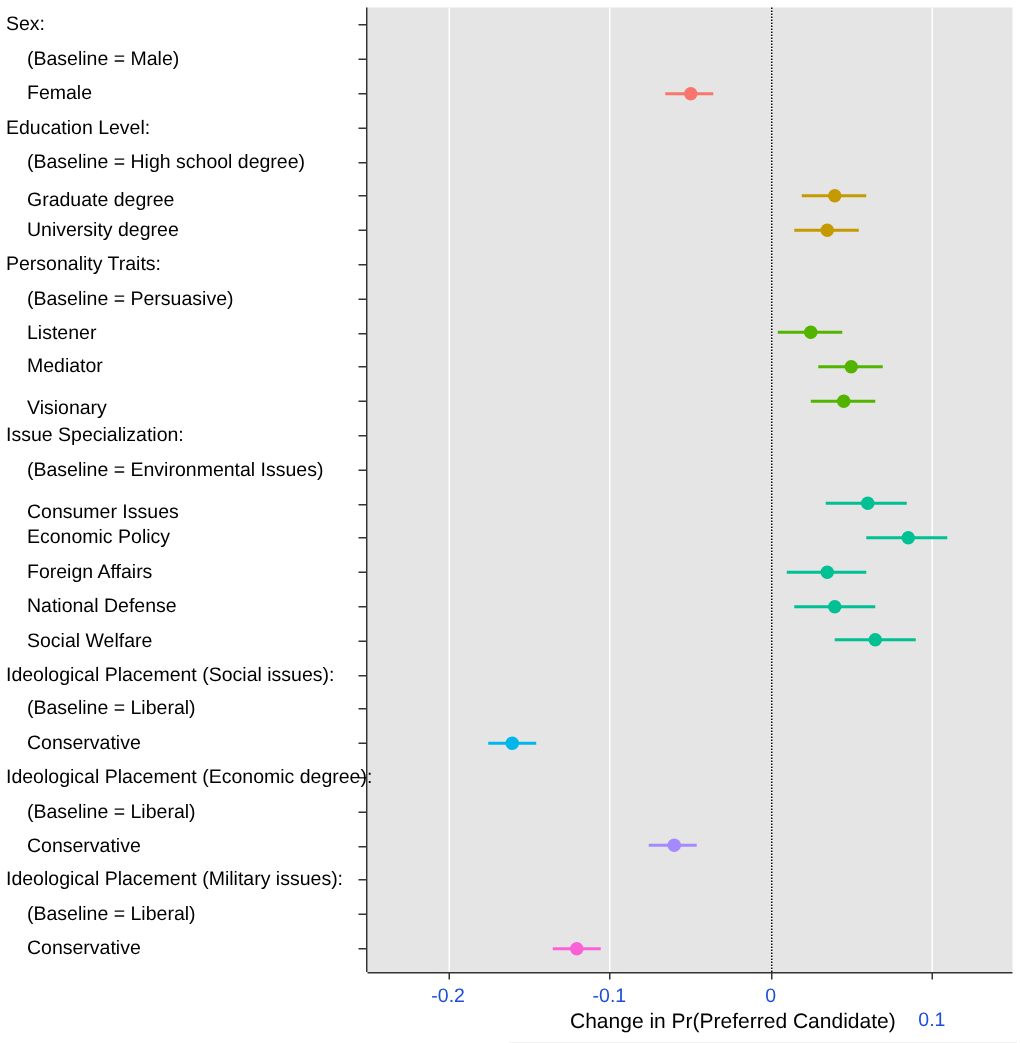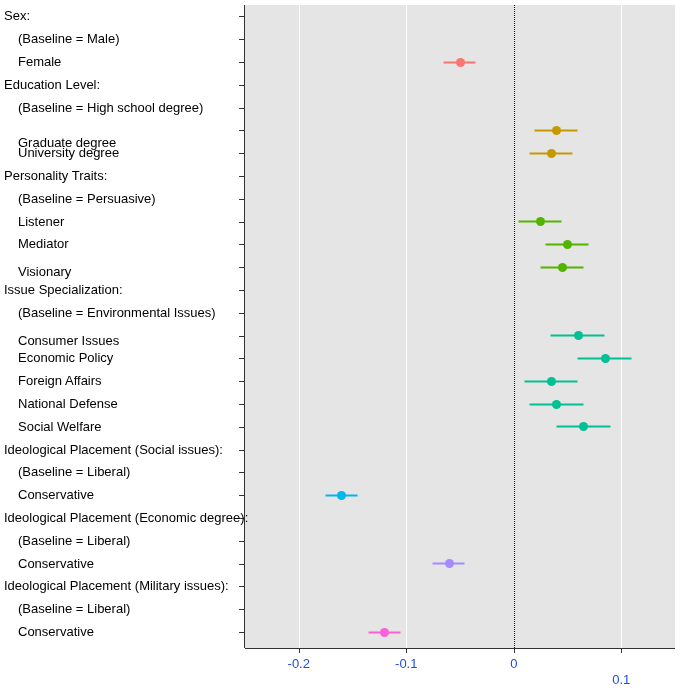--- a/index.html
+++ b/index.html
@@ -130,21 +130,21 @@
     <div class="ylab level" style="top: 55px;">Female</div>
     <div class="pt" style="left: 460px; top: 62px; width: 1px; height: 1px;">
       <div class="errbar" style="left: -16.125px; width: 32.25px; background: rgb(248, 118, 109);"></div>
       <div class="dot" style="background: rgb(248, 118, 109);"></div>
     </div>
     <div class="ytick" style="left: 239px; top: 84.8px;"></div>
     <div class="ylab header" style="top: 77.8px;">Education Level:</div>
     <div class="ytick" style="left: 239px; top: 107.6px;"></div>
     <div class="ylab level" style="top: 100.6px;">(Baseline = High school degree)</div>
     <div class="ytick" style="left: 239px; top: 130.4px;"></div>
-    <div class="ylab level" style="top: 136px;">Graduate degree</div>
+    <div class="ylab level" style="top: 126px;">Graduate degree</div>
     <div class="pt" style="left: 556.75px; top: 130.4px; width: 1px; height: 1px;">
       <div class="errbar" style="left: -21.5px; width: 43px; background: rgb(196, 154, 0);"></div>
       <div class="dot" style="background: rgb(196, 154, 0);"></div>
     </div>
     <div class="ytick" style="left: 239px; top: 153.2px;"></div>
     <div class="ylab level" style="top: 146.2px;">University degree</div>
     <div class="pt" style="left: 551.375px; top: 153.2px; width: 1px; height: 1px;">
       <div class="errbar" style="left: -21.5px; width: 43px; background: rgb(196, 154, 0);"></div>
       <div class="dot" style="background: rgb(196, 154, 0);"></div>
     </div>
@@ -235,13 +235,14 @@
       <div class="dot" style="background: rgb(251, 97, 215);"></div>
     </div>
     <div class="tick" style="left: 298.75px; top: 648px;"></div>
     <div class="xlabtick" style="left: 298.75px; top: 656px;">-0.2</div>
     <div class="tick" style="left: 406.25px; top: 648px;"></div>
     <div class="xlabtick" style="left: 406.25px; top: 656px;">-0.1</div>
     <div class="tick" style="left: 513.75px; top: 648px;"></div>
     <div class="xlabtick" style="left: 513.75px; top: 656px;">0</div>
     <div class="tick" style="left: 621.25px; top: 648px;"></div>
     <div class="xlabtick" style="left: 621.25px; top: 672px;">0.1</div>
+    <div class="xlab" style="left: 380px; top: 672px;">Change in Pr(Preferred Candidate)</div>
   </div>
 
 </body></html>

